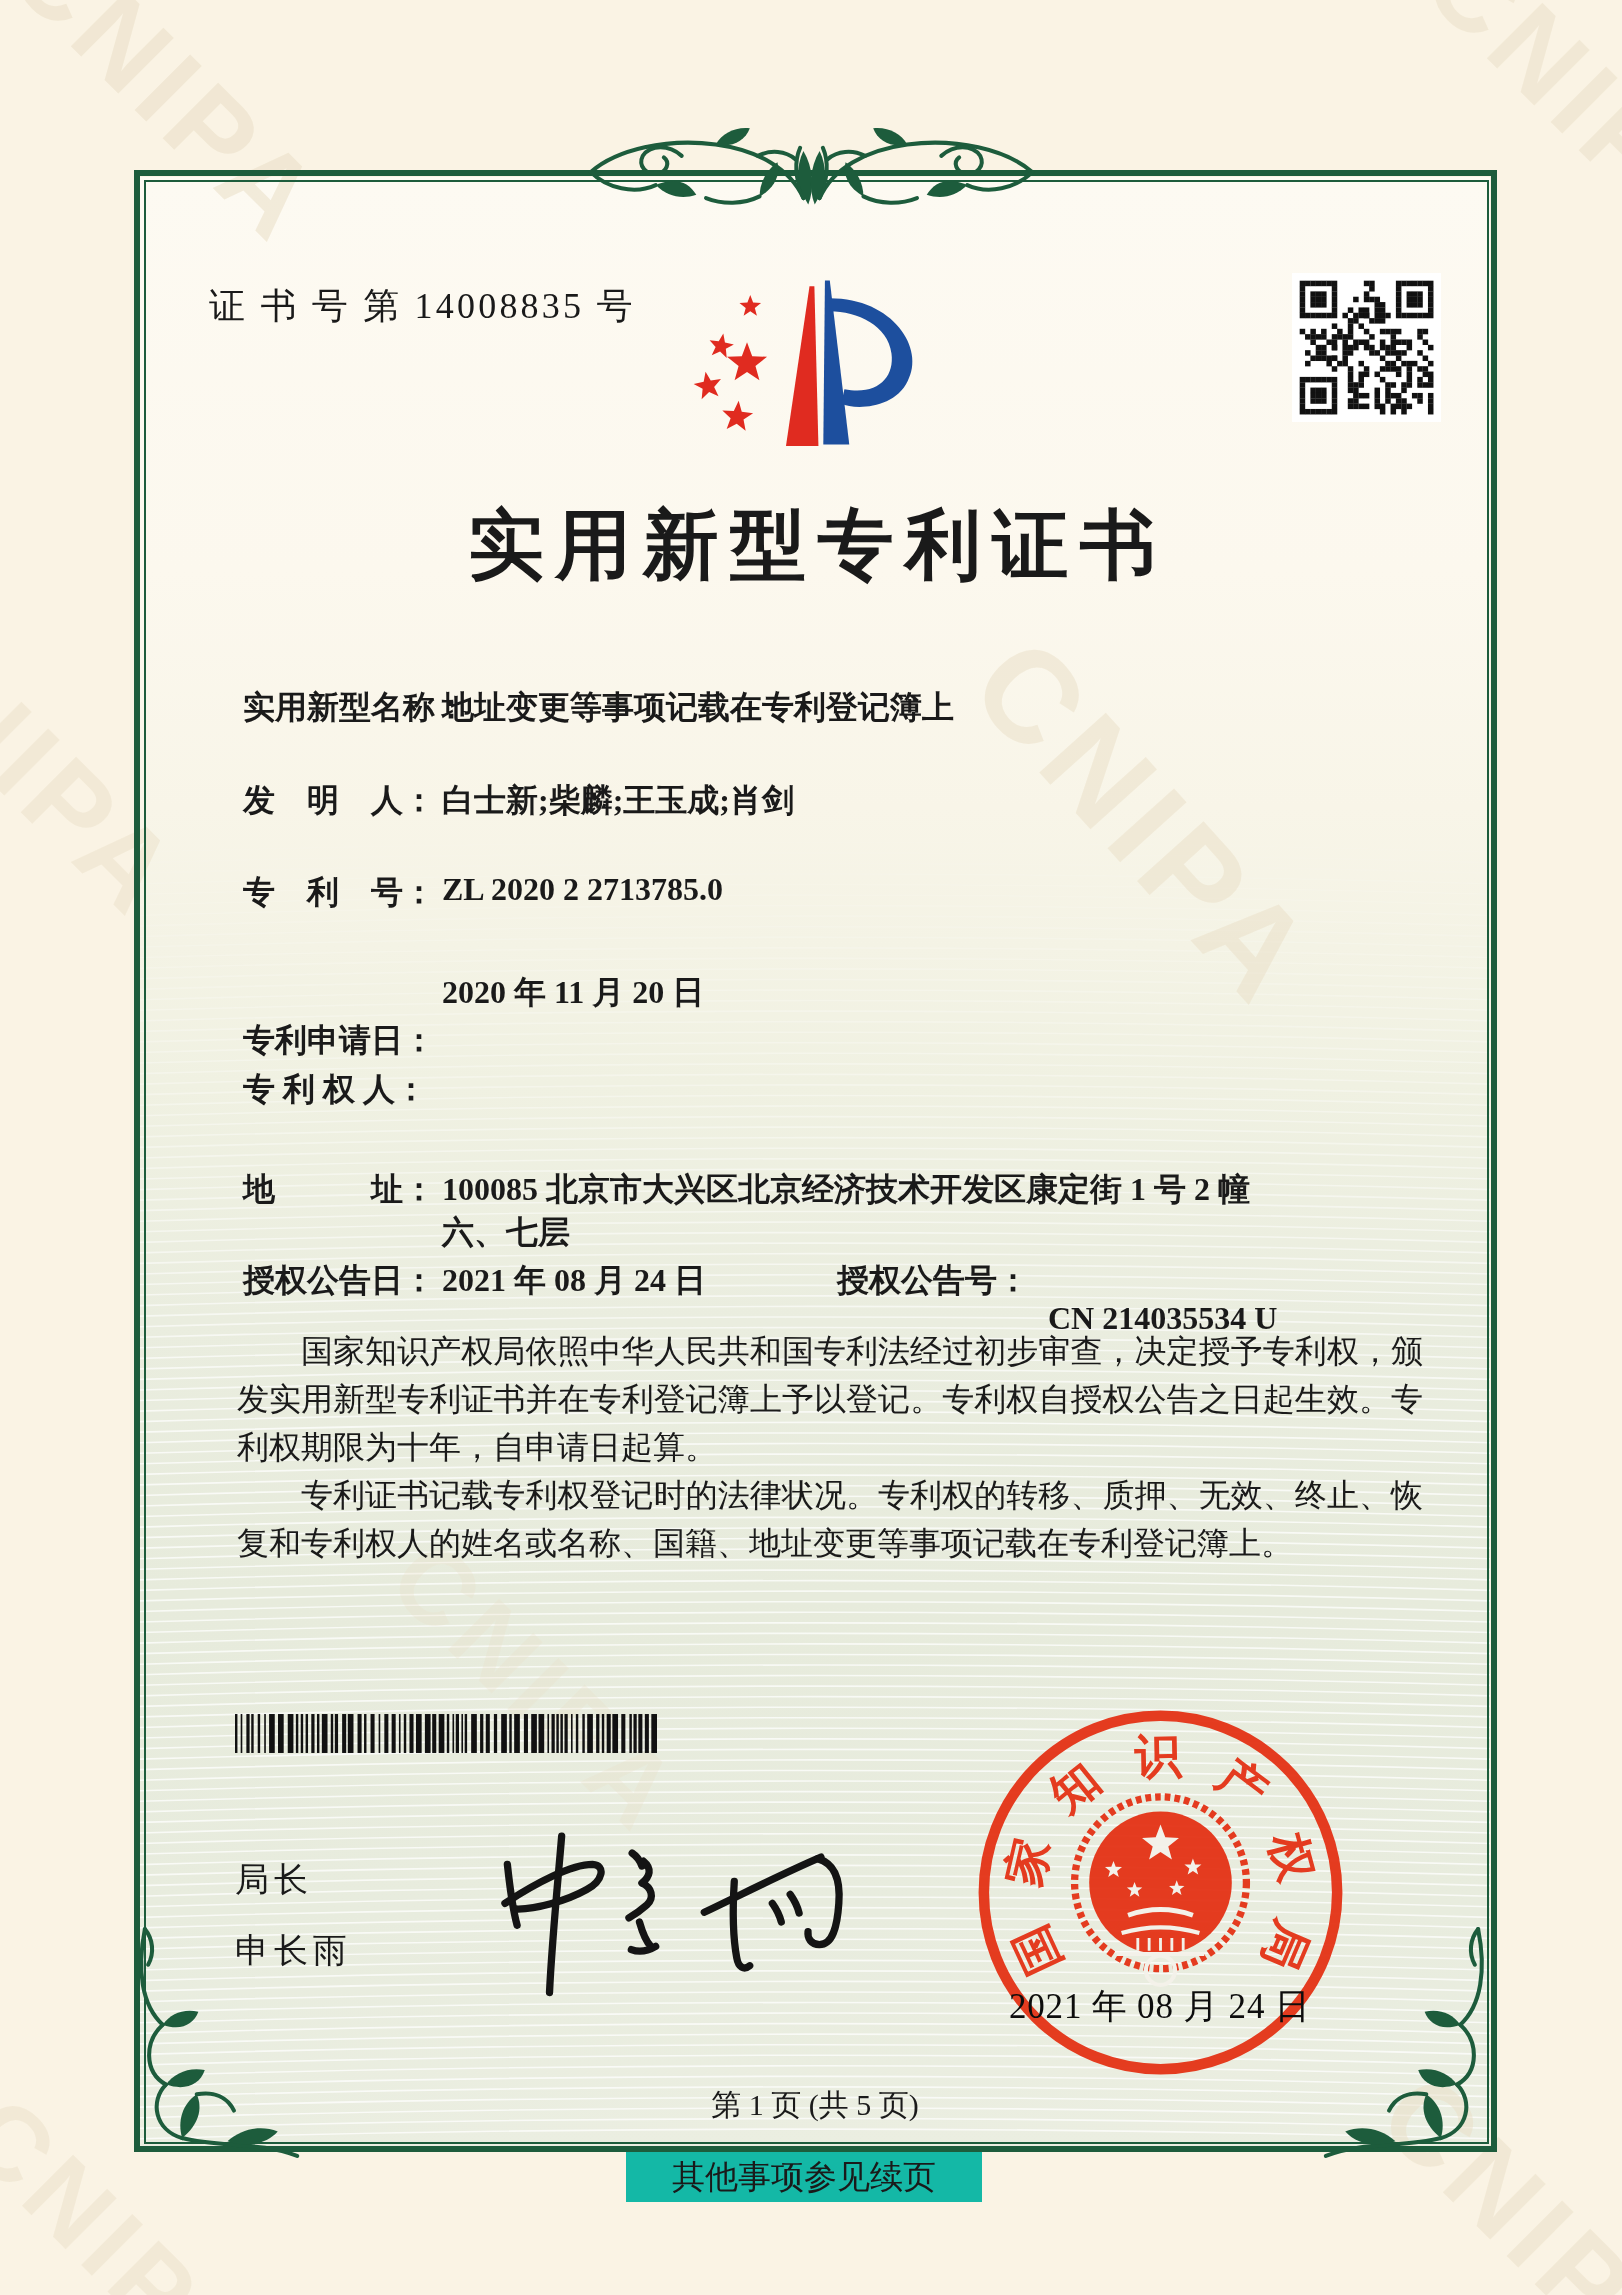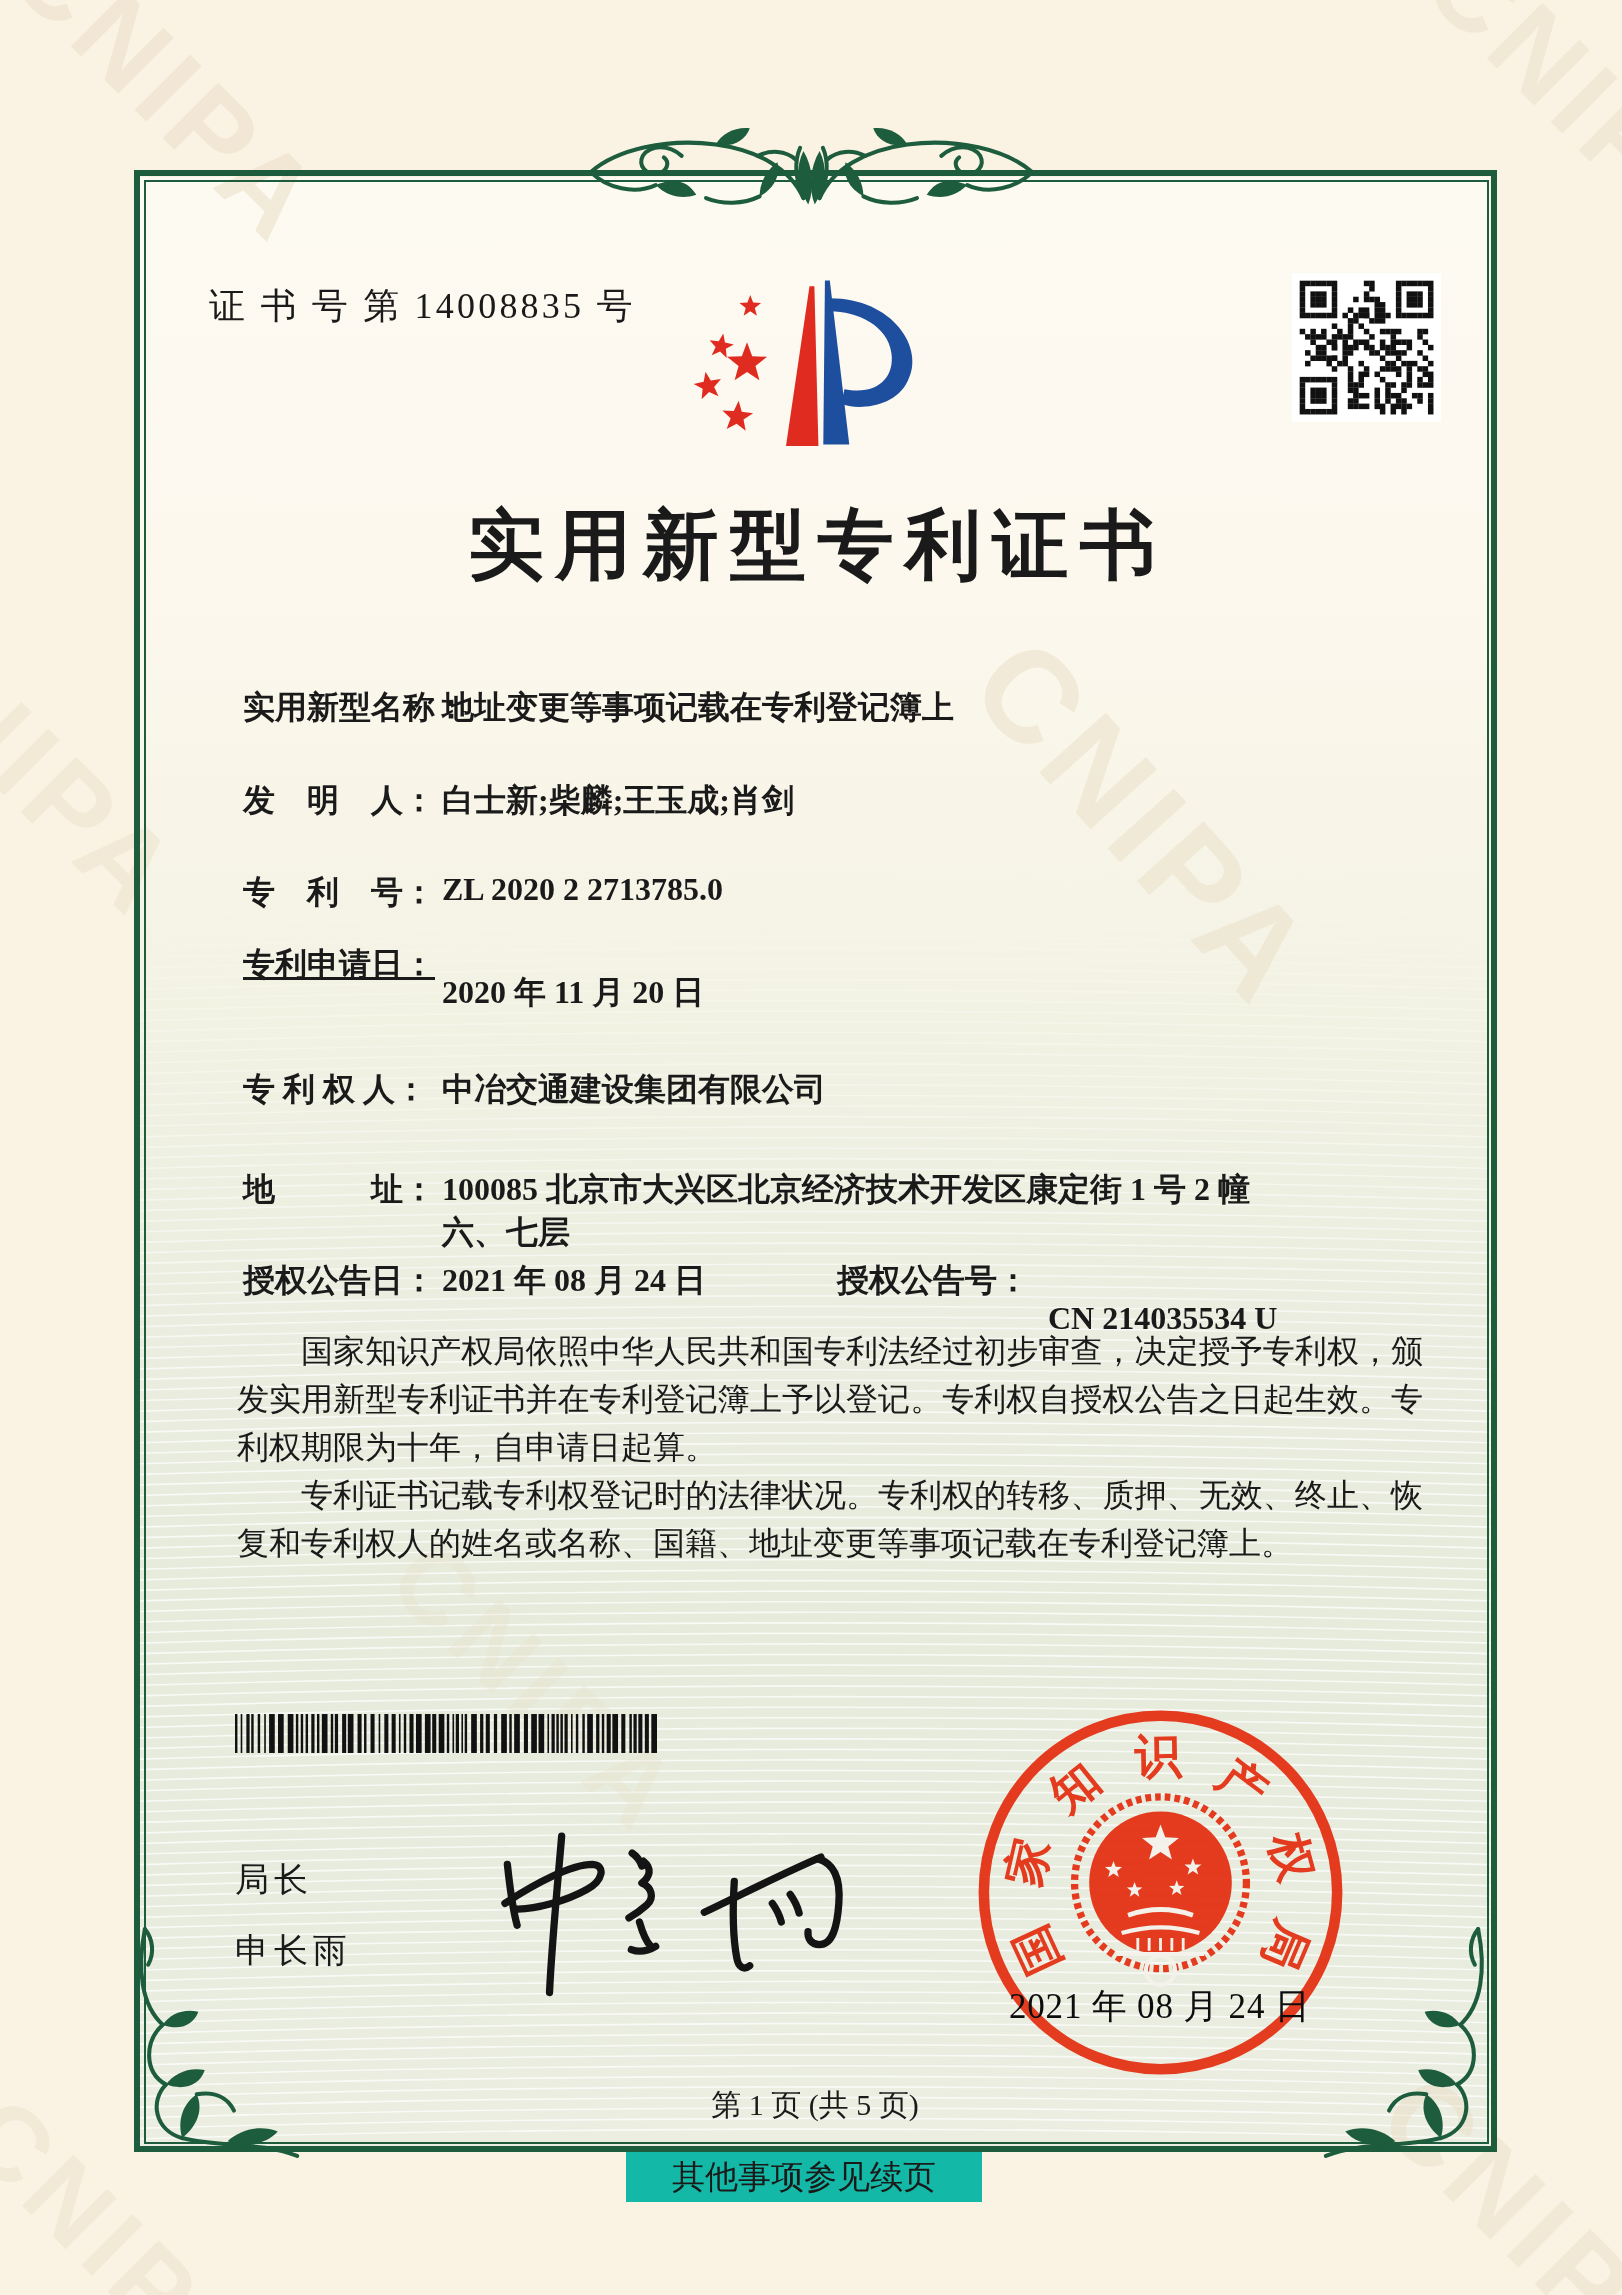--- a/index.html
+++ b/index.html
@@ -540,24 +540,23 @@
   </div>
 
   <div id="title" class="abs content">实用新型专利证书</div>
 
   <div class="abs content flabel" style="left:243px;top:686px;">实用新型名称：</div>
   <div class="abs content fvalue" style="left:442px;top:686px;">地址变更等事项记载在专利登记簿上</div>
   <div class="abs content flabel" style="left:243px;top:779px;">发　明　人：</div>
   <div class="abs content fvalue" style="left:442px;top:779px;">白士新;柴麟;王玉成;肖剑</div>
   <div class="abs content flabel" style="left:243px;top:871px;">专　利　号：</div>
   <div class="abs content fvalue" style="left:442px;top:871px;">ZL 2020 2 2713785.0</div>
-  <div class="abs content flabel" style="left:243px;top:943px;text-decoration:underline;">专利申请日：</div>
+  <div class="abs content flabel" style="left:243px;top:1019px;">专利申请日：</div>
   <div class="abs content fvalue" style="left:442px;top:971px;">2020 年 11 月 20 日</div>
   <div class="abs content flabel" style="left:243px;top:1068px;">专 利 权 人：</div>
-  <div class="abs content fvalue" style="left:442px;top:1068px;">中冶交通建设集团有限公司</div>
   <div class="abs content flabel" style="left:243px;top:1168px;">地　　　址：</div>
   <div class="abs content fvalue" style="left:442px;top:1168px;">100085 北京市大兴区北京经济技术开发区康定街 1 号 2 幢</div>
   <div class="abs content fvalue" style="left:442px;top:1211px;">六、七层</div>
   <div class="abs content flabel" style="left:243px;top:1259px;">授权公告日：</div>
   <div class="abs content fvalue" style="left:442px;top:1259px;">2021 年 08 月 24 日</div>
   <div class="abs content flabel" style="left:837px;top:1259px;">授权公告号：</div>
   <div class="abs content fvalue" style="left:1048px;top:1259px;margin-top:41px;">CN 214035534 U</div>
 
   <div id="paras" class="abs content">
     <p>国家知识产权局依照中华人民共和国专利法经过初步审查，决定授予专利权，颁发实用新型专利证书并在专利登记簿上予以登记。专利权自授权公告之日起生效。专利权期限为十年，自申请日起算。</p>

